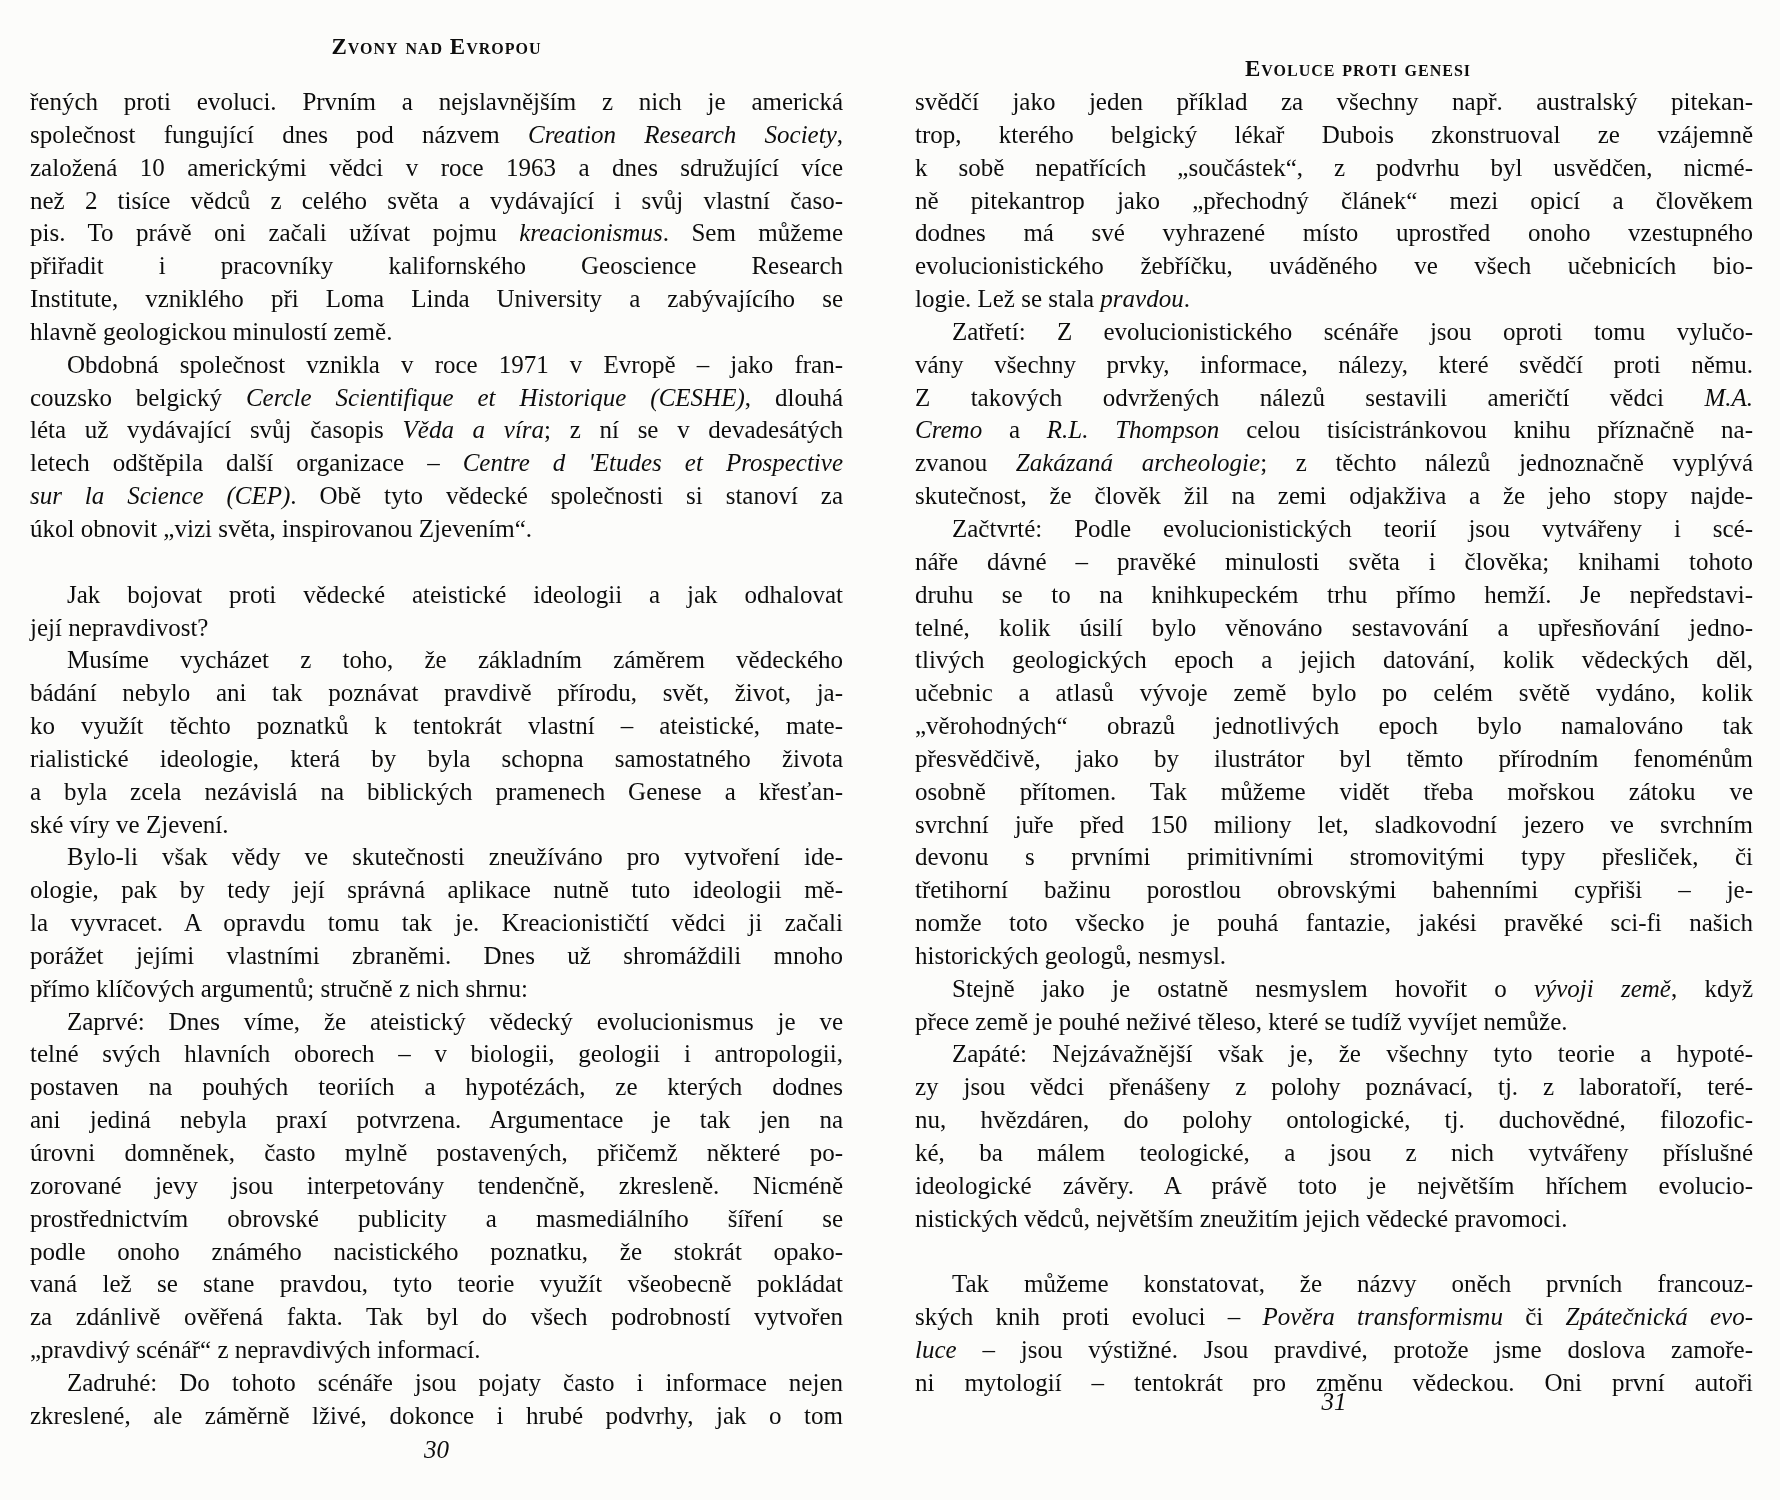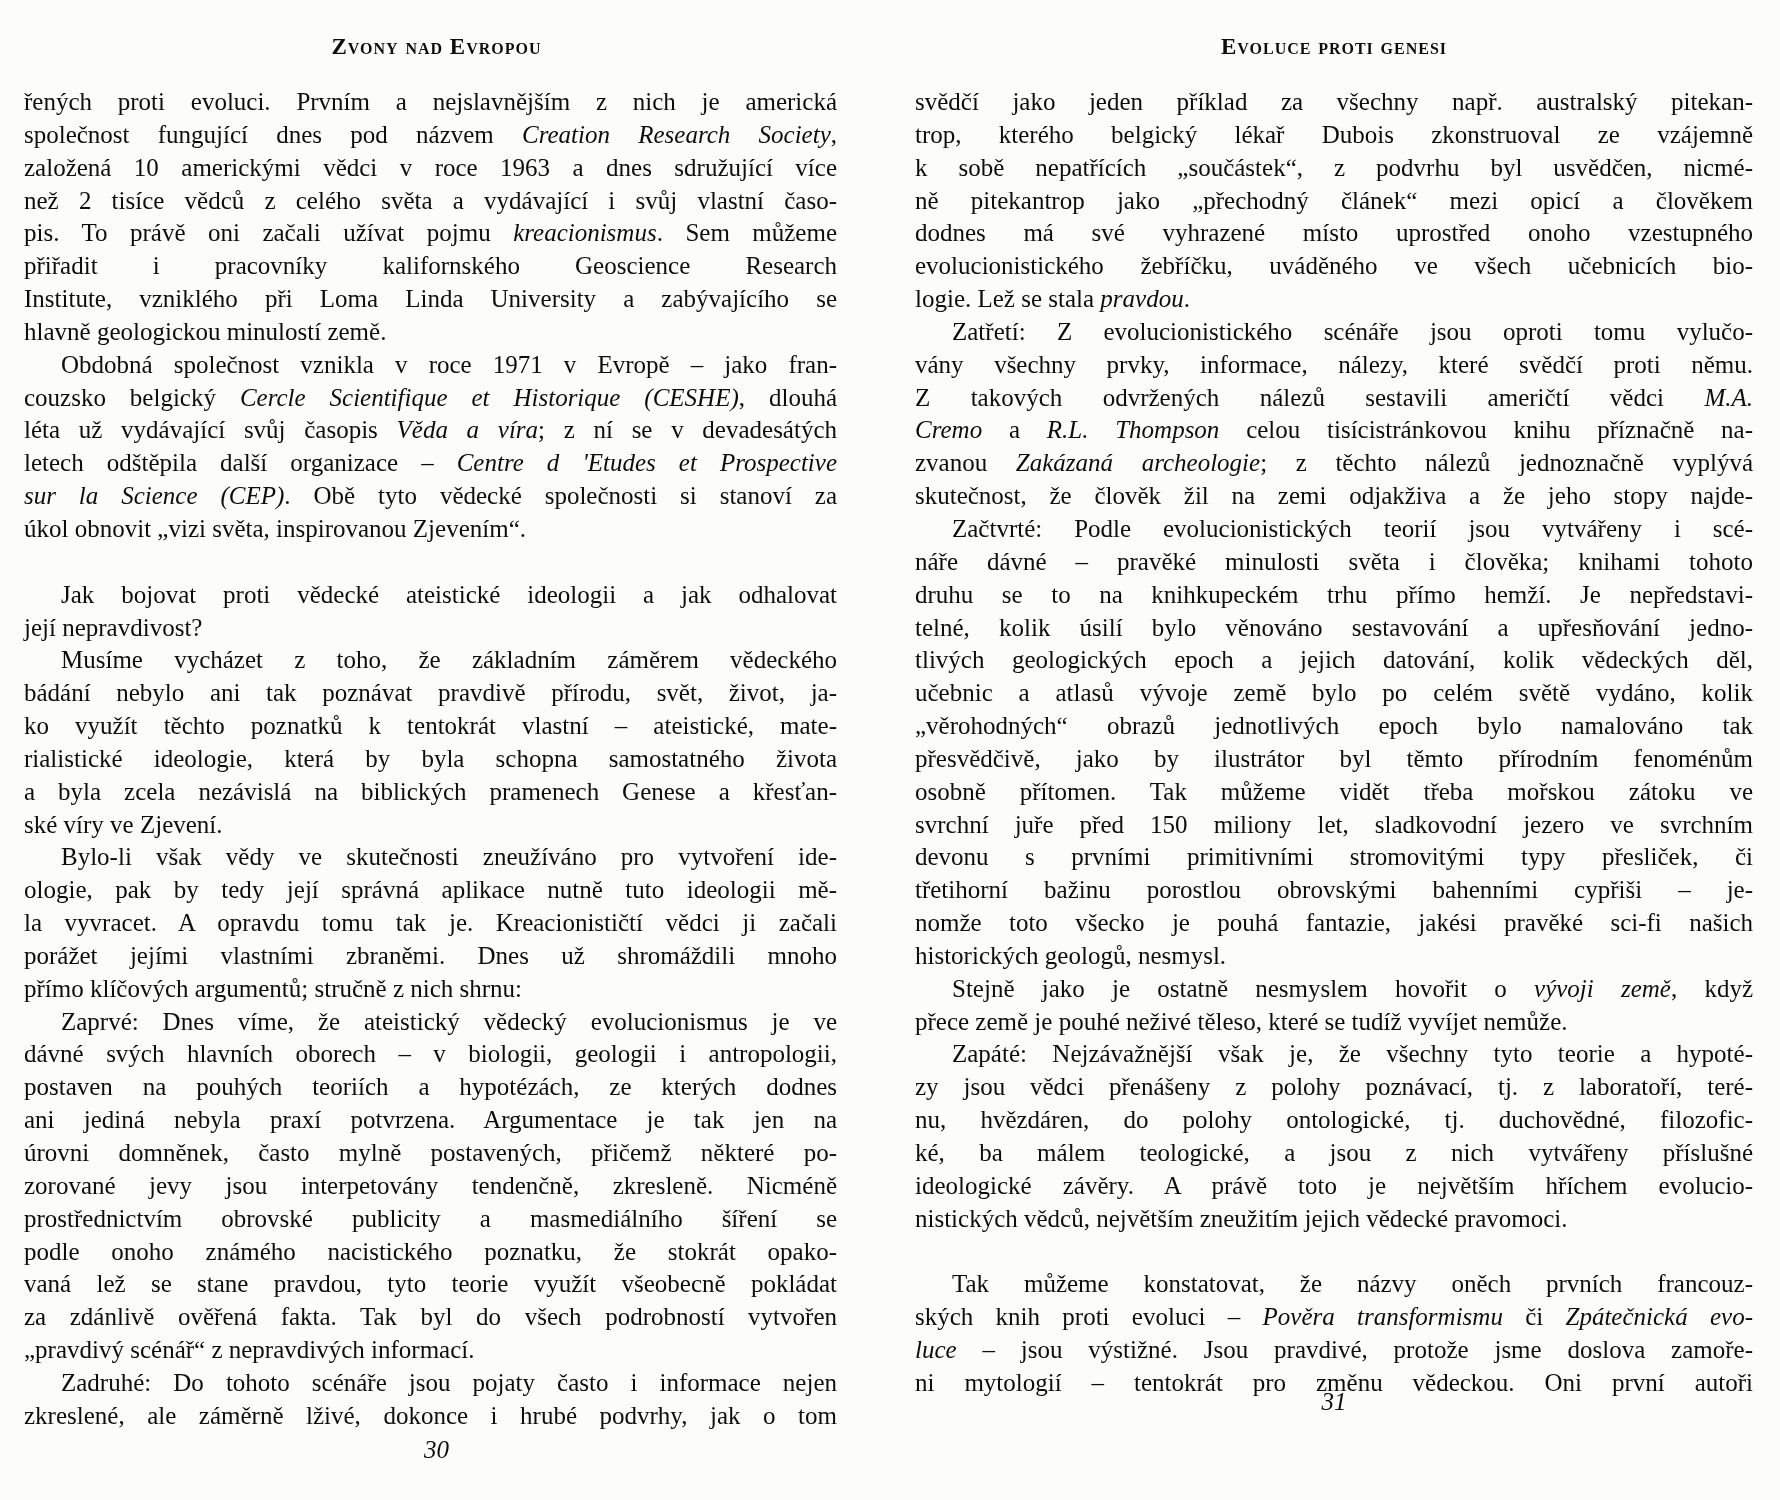--- a/index.html
+++ b/index.html
@@ -21,28 +21,28 @@
     position: absolute;
     top: 34px;
     font-size: 23px;
     font-weight: 700;
     font-variant: small-caps;
     letter-spacing: 1px;
     text-align: center;
     white-space: nowrap;
   }
   .header-left  { left: 30px;  width: 813px; }
-  .header-right { left: 915px; width: 838px; }
+  .header-right { left: 939px; width: 838px; margin-top: 22px; }
 
   .textblock {
     position: absolute;
     top: 86px;
     font-size: 25px;
   }
-  .col-left  { left: 24px;  width: 813px; }
+  .col-left  { left: 30px;  width: 813px; }
   .col-right { left: 915px; width: 838px; }
 
   .line {
     height: 32.85px;
     line-height: 32.85px;
     text-align: justify;
     text-align-last: justify;
     white-space: nowrap;
     overflow: visible;
   }
@@ -92,21 +92,21 @@
       <div class="line"><span>ko využít těchto poznatků k tentokrát vlastní – ateistické, mate-</span></div>
       <div class="line"><span>rialistické ideologie, která by byla schopna samostatného života</span></div>
       <div class="line"><span>a byla zcela nezávislá na biblických pramenech Genese a křesťan-</span></div>
       <div class="line end"><span>ské víry ve Zjevení.</span></div>
       <div class="line indent"><span>Bylo-li však vědy ve skutečnosti zneužíváno pro vytvoření ide-</span></div>
       <div class="line"><span>ologie, pak by tedy její správná aplikace nutně tuto ideologii mě-</span></div>
       <div class="line"><span>la vyvracet. A opravdu tomu tak je. Kreacionističtí vědci ji začali</span></div>
       <div class="line"><span>porážet jejími vlastními zbraněmi. Dnes už shromáždili mnoho</span></div>
       <div class="line end"><span>přímo klíčových argumentů; stručně z nich shrnu:</span></div>
       <div class="line indent"><span>Zaprvé: Dnes víme, že ateistický vědecký evolucionismus je ve</span></div>
-      <div class="line"><span>dávné svých hlavních oborech – v biologii, geologii i antropologii,</span></div>
+      <div class="line"><span>telné svých hlavních oborech – v biologii, geologii i antropologii,</span></div>
       <div class="line"><span>postaven na pouhých teoriích a hypotézách, ze kterých dodnes</span></div>
       <div class="line"><span>ani jediná nebyla praxí potvrzena. Argumentace je tak jen na</span></div>
       <div class="line"><span>úrovni domněnek, často mylně postavených, přičemž některé po-</span></div>
       <div class="line"><span>zorované jevy jsou interpetovány tendenčně, zkresleně. Nicméně</span></div>
       <div class="line"><span>prostřednictvím obrovské publicity a masmediálního šíření se</span></div>
       <div class="line"><span>podle onoho známého nacistického poznatku, že stokrát opako-</span></div>
       <div class="line"><span>vaná lež se stane pravdou, tyto teorie využít všeobecně pokládat</span></div>
       <div class="line"><span>za zdánlivě ověřená fakta. Tak byl do všech podrobností vytvořen</span></div>
       <div class="line end"><span>„pravdivý scénář“ z nepravdivých informací.</span></div>
       <div class="line indent"><span>Zadruhé: Do tohoto scénáře jsou pojaty často i informace nejen</span></div>

